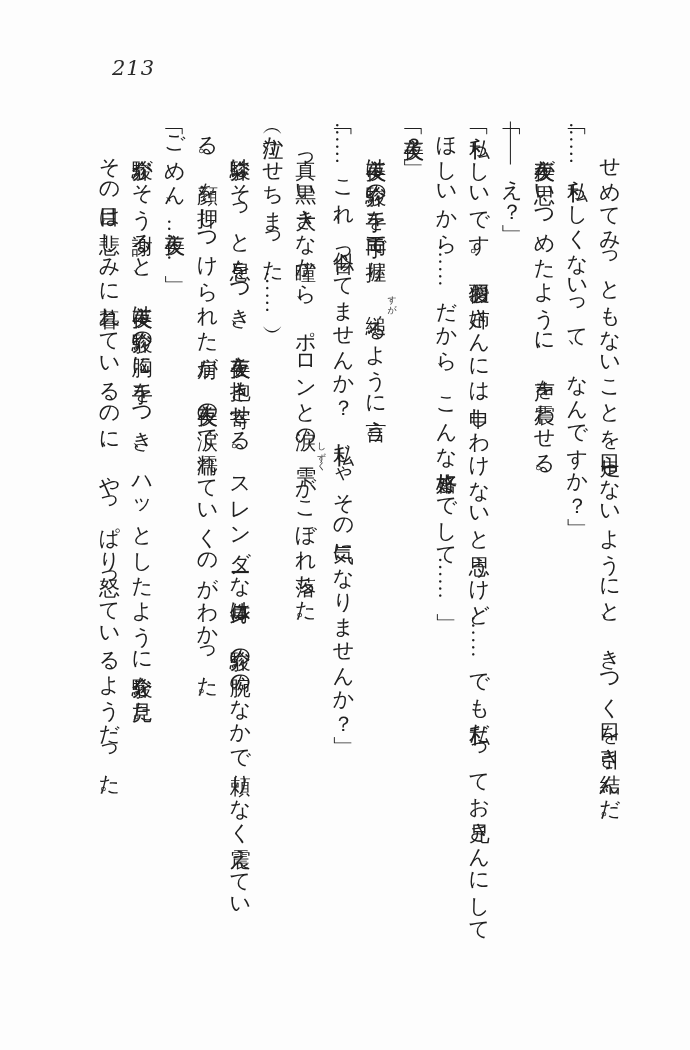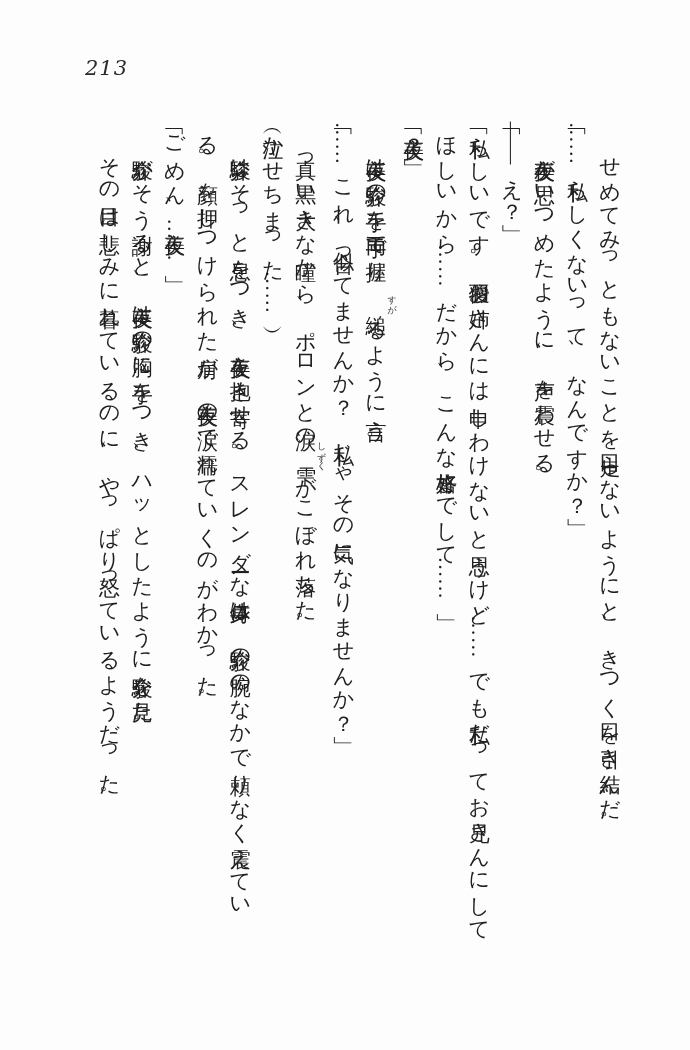--- a/index.html
+++ b/index.html
@@ -12,21 +12,21 @@
   }
   .page {
     position: relative;
     width: 690px;
     height: 1050px;
     background: #fdfdfd;
     overflow: hidden;
   }
   .page-number {
     position: absolute;
-    left: 85px;
+    left: 112px;
     top: 56px;
     font-family: "DejaVu Serif", "Liberation Serif", serif;
     font-style: italic;
     font-size: 21px;
     letter-spacing: 1px;
     color: #2a2a2a;
     text-align: center;
   }
   .text-block {
     position: absolute;

